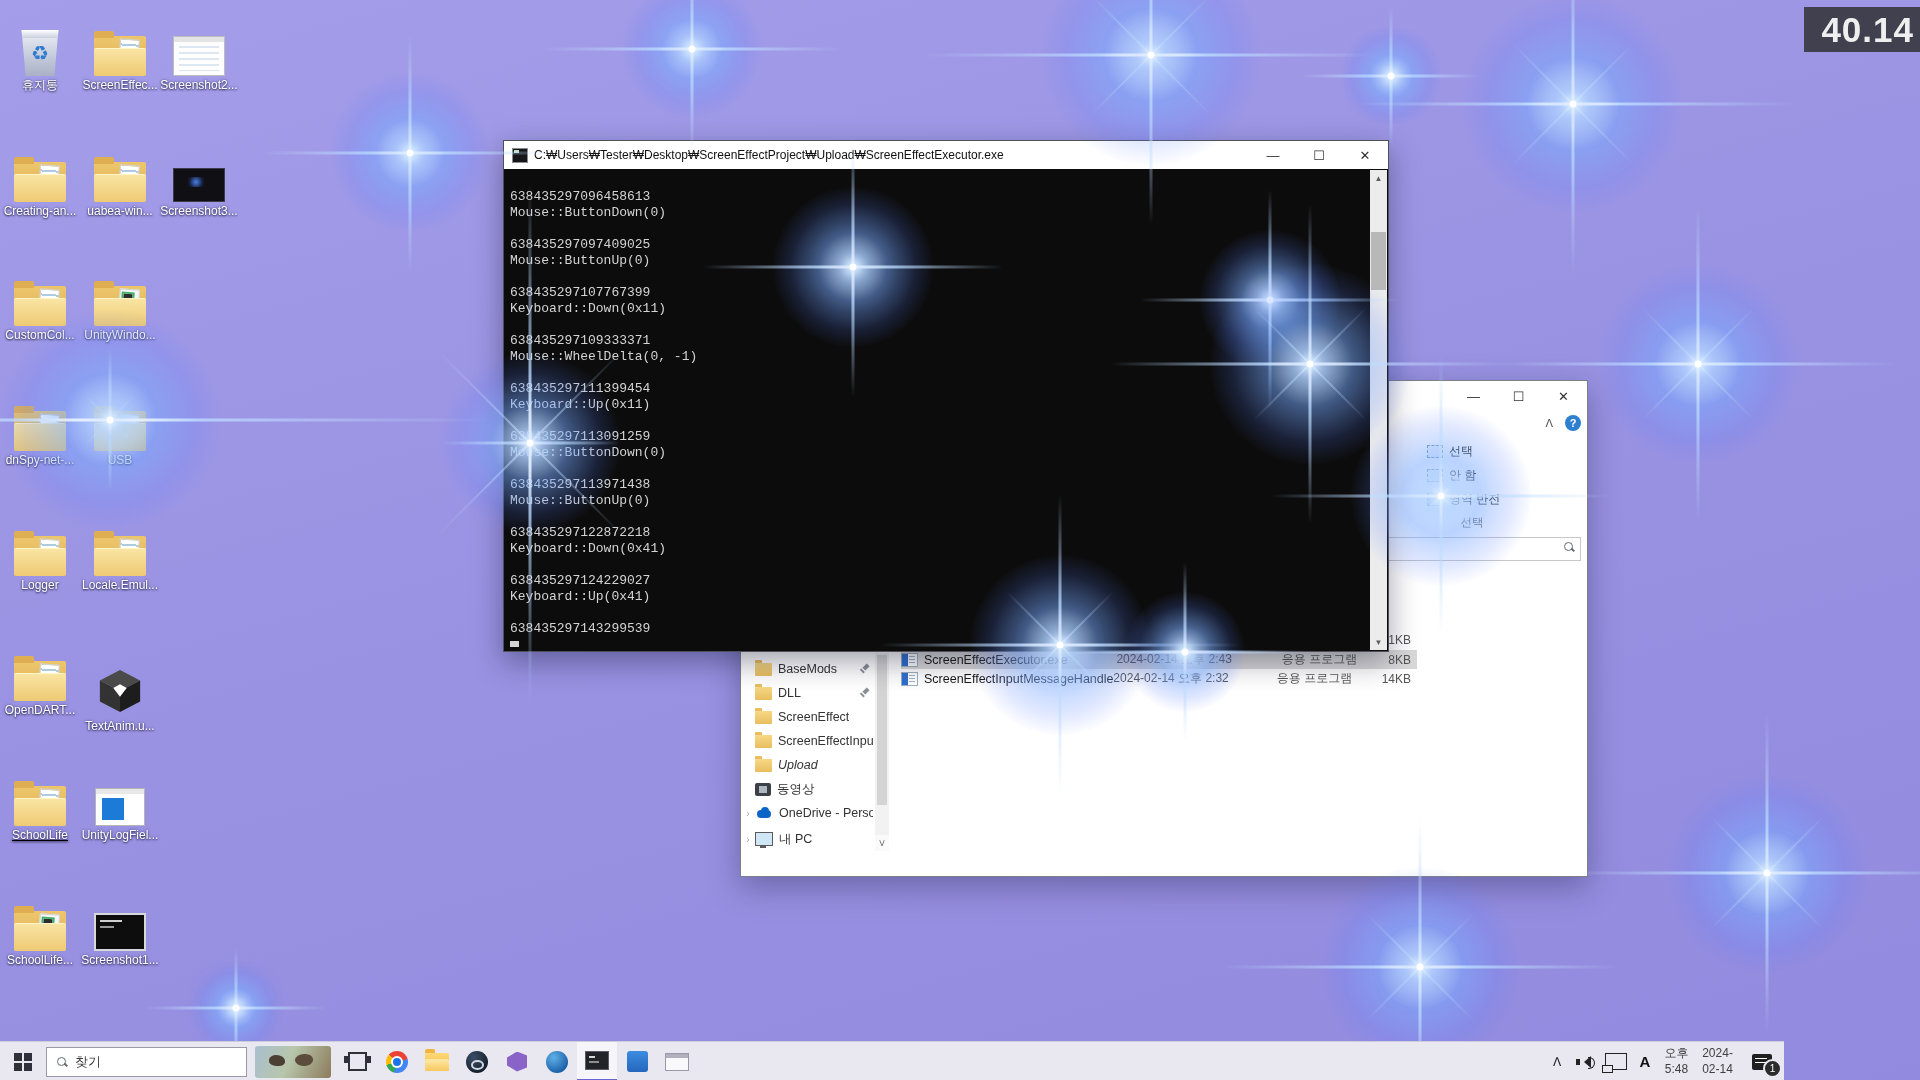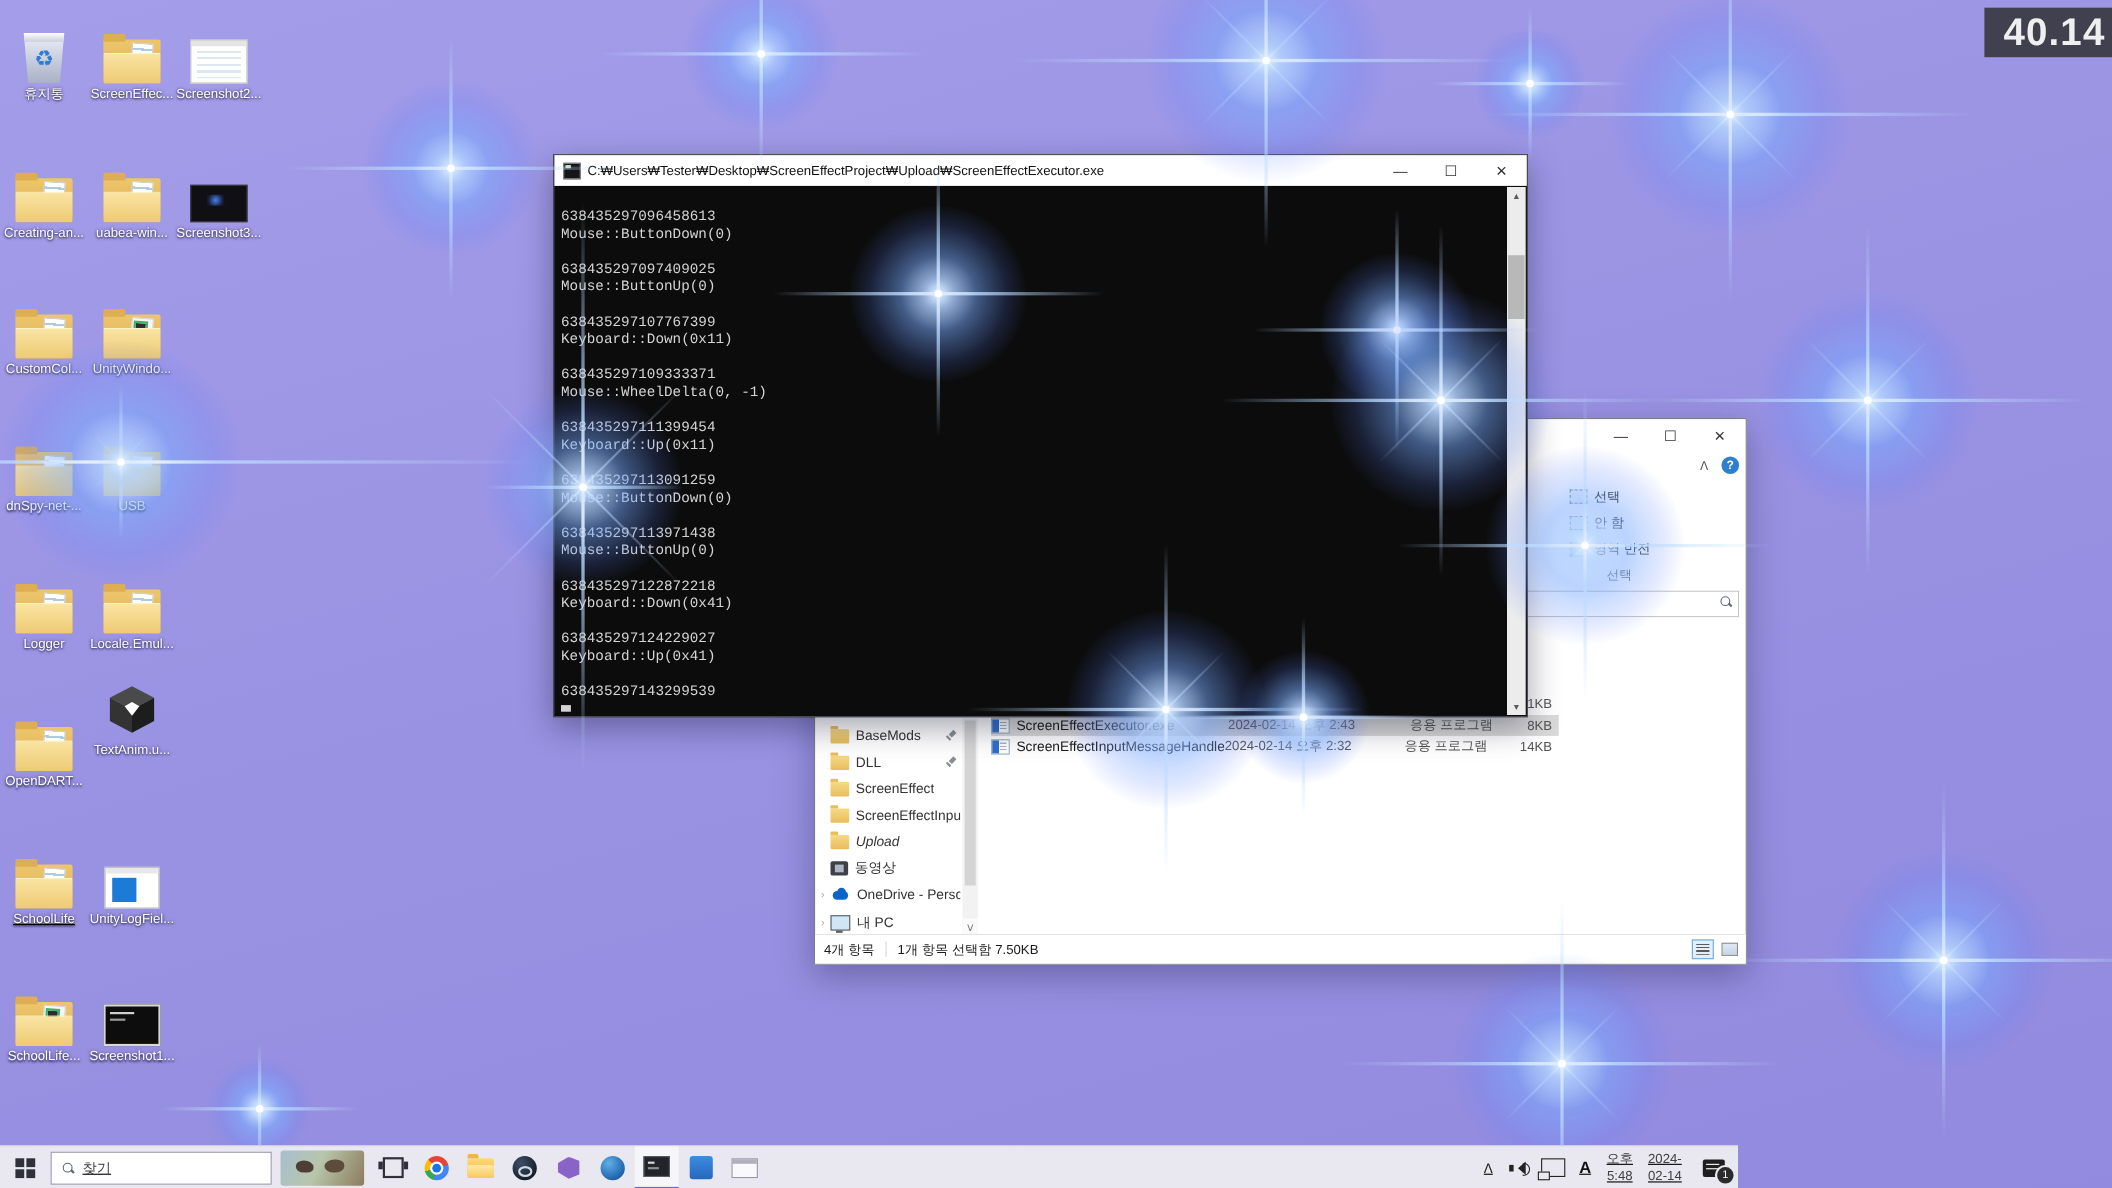--- a/index.html
+++ b/index.html
@@ -118,22 +118,22 @@
   .ex-status{position:absolute;left:0;right:0;bottom:0;height:26px;border-top:1px solid #e4e4e4;
     display:flex;align-items:center;padding-left:8px;font-size:12px;color:#1a1a1a;background:#fff;}
   .ex-status .sep{width:1px;height:14px;background:#d9d9d9;margin:0 10px;}
   .view-toggles{position:absolute;right:5px;bottom:4px;display:flex;gap:4px;}
   .vt{width:20px;height:18px;box-sizing:border-box;display:flex;align-items:center;justify-content:center;}
   .vt.active{border:1px solid #6da7e0;background:#e3f0fb;}
   .vt .g1{width:12px;height:10px;background:repeating-linear-gradient(to bottom,#5a5a5a 0 1px,transparent 1px 3px);}
   .vt .g2{width:13px;height:10px;border:1px solid #8a8a8a;background:linear-gradient(#dfe9f2,#c5d6e6);}
 
   
-  .taskbar{position:absolute;left:0;top:1041px;width:1580px;height:39px;z-index:40;
-    background:#e9e7f0;border-top:1px solid #cfccdc;display:flex;align-items:center;text-decoration:underline;}
+  .taskbar{position:absolute;left:0;top:1041px;width:1784px;height:39px;z-index:40;
+    background:#e9e7f0;border-top:1px solid #cfccdc;display:flex;align-items:center;}
   .tb-start{width:46px;height:39px;display:flex;align-items:center;justify-content:center;flex:none;}
   .winlogo{display:grid;grid-template-columns:8px 8px;grid-template-rows:8px 8px;gap:2px;}
   .winlogo i{background:#30303a;}
   .tb-search{width:201px;height:30px;background:#fff;border:1px solid #9b98a8;box-sizing:border-box;
     display:flex;align-items:center;padding-left:10px;gap:8px;flex:none;}
   .tb-search .txt{font-size:13px;color:#3a3a3a;}
   .tb-widget{width:76px;height:32px;margin-left:8px;border-radius:3px;flex:none;position:relative;overflow:hidden;
     background:linear-gradient(115deg,#a8bfd0 0%,#b7c6ab 45%,#8d7b5c 100%);}
   .tb-widget::before{content:"";position:absolute;left:14px;top:9px;width:16px;height:11px;background:#4c3f33;
     border-radius:50% 60% 40% 50%;}
@@ -303,21 +303,21 @@
     <div class="dicon" style="left: 1px; top: 647px;">
       <div class="art">
         <div class="fold">
           <div class="back"></div>
           <div class="doc"></div>
           <div class="front"></div>
         </div>
       </div>
       <div class="lbl">OpenDART...</div>
     </div>
-    <div class="dicon" style="left: 81px; top: 618px;">
+    <div class="dicon" style="left: 81px; top: 663px;">
       <div class="art">
         <div><svg width="46" height="46" viewBox="0 0 48 48">
             <polygon points="24,3 45,14 24,25 3,14" fill="#4a4a4a"></polygon>
             <polygon points="45,14 45,36 24,47 24,25" fill="#1d1d1d"></polygon>
             <polygon points="3,14 24,25 24,47 3,36" fill="#333333"></polygon>
             <polygon points="24,18 31,22 24,31 17,22" fill="#ffffff"></polygon>
           </svg></div>
       </div>
       <div class="lbl">TextAnim.u...</div>
     </div>
@@ -424,33 +424,20 @@
       </div>
       <div class="side-row" style="top: 448px;">
         <span class="chev">›</span>
         <div class="sml-pc ic"></div>
         <span class="side-label">내 PC</span>
       </div>
     </div>
   <div class="side-scroll">
     <div class="thumb"></div>
     <div class="arr">ᐯ</div>
-  </div>
-  <div class="ex-status">
-    <span>4개 항목</span>
-    <span class="sep"></span>
-    <span>1개 항목 선택함 7.50KB</span>
-    <div class="view-toggles">
-      <div class="vt active">
-          <span class="g1"></span>
-        </div>
-      <div class="vt">
-          <span class="g2"></span>
-        </div>
-    </div>
   </div>
 <div id="ex-rows">
       <div class="ex-row" style="top: 249px;">
         <span class="nm"></span>
         <span class="dt"></span>
         <span class="tp"></span>
         <span class="sz">1KB</span>
       </div>
       <div class="ex-row sel" style="top: 269px;">
         <div class="exe-ico"></div>

